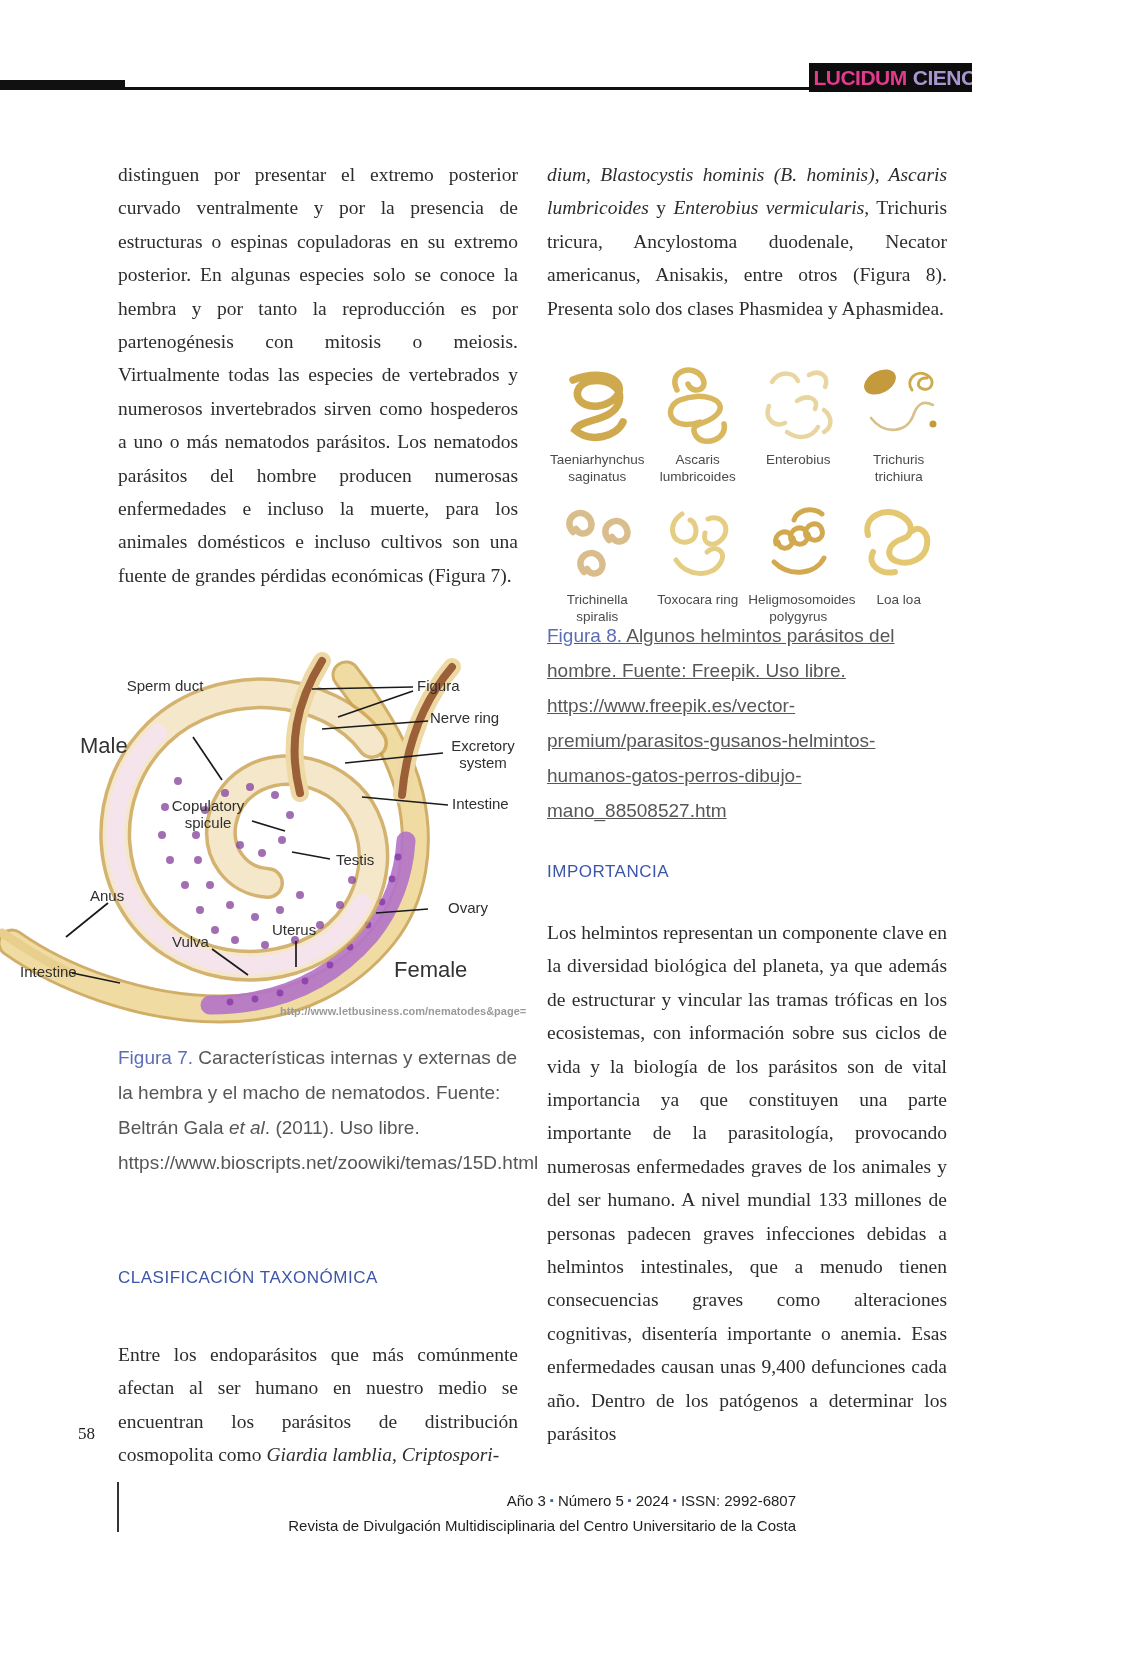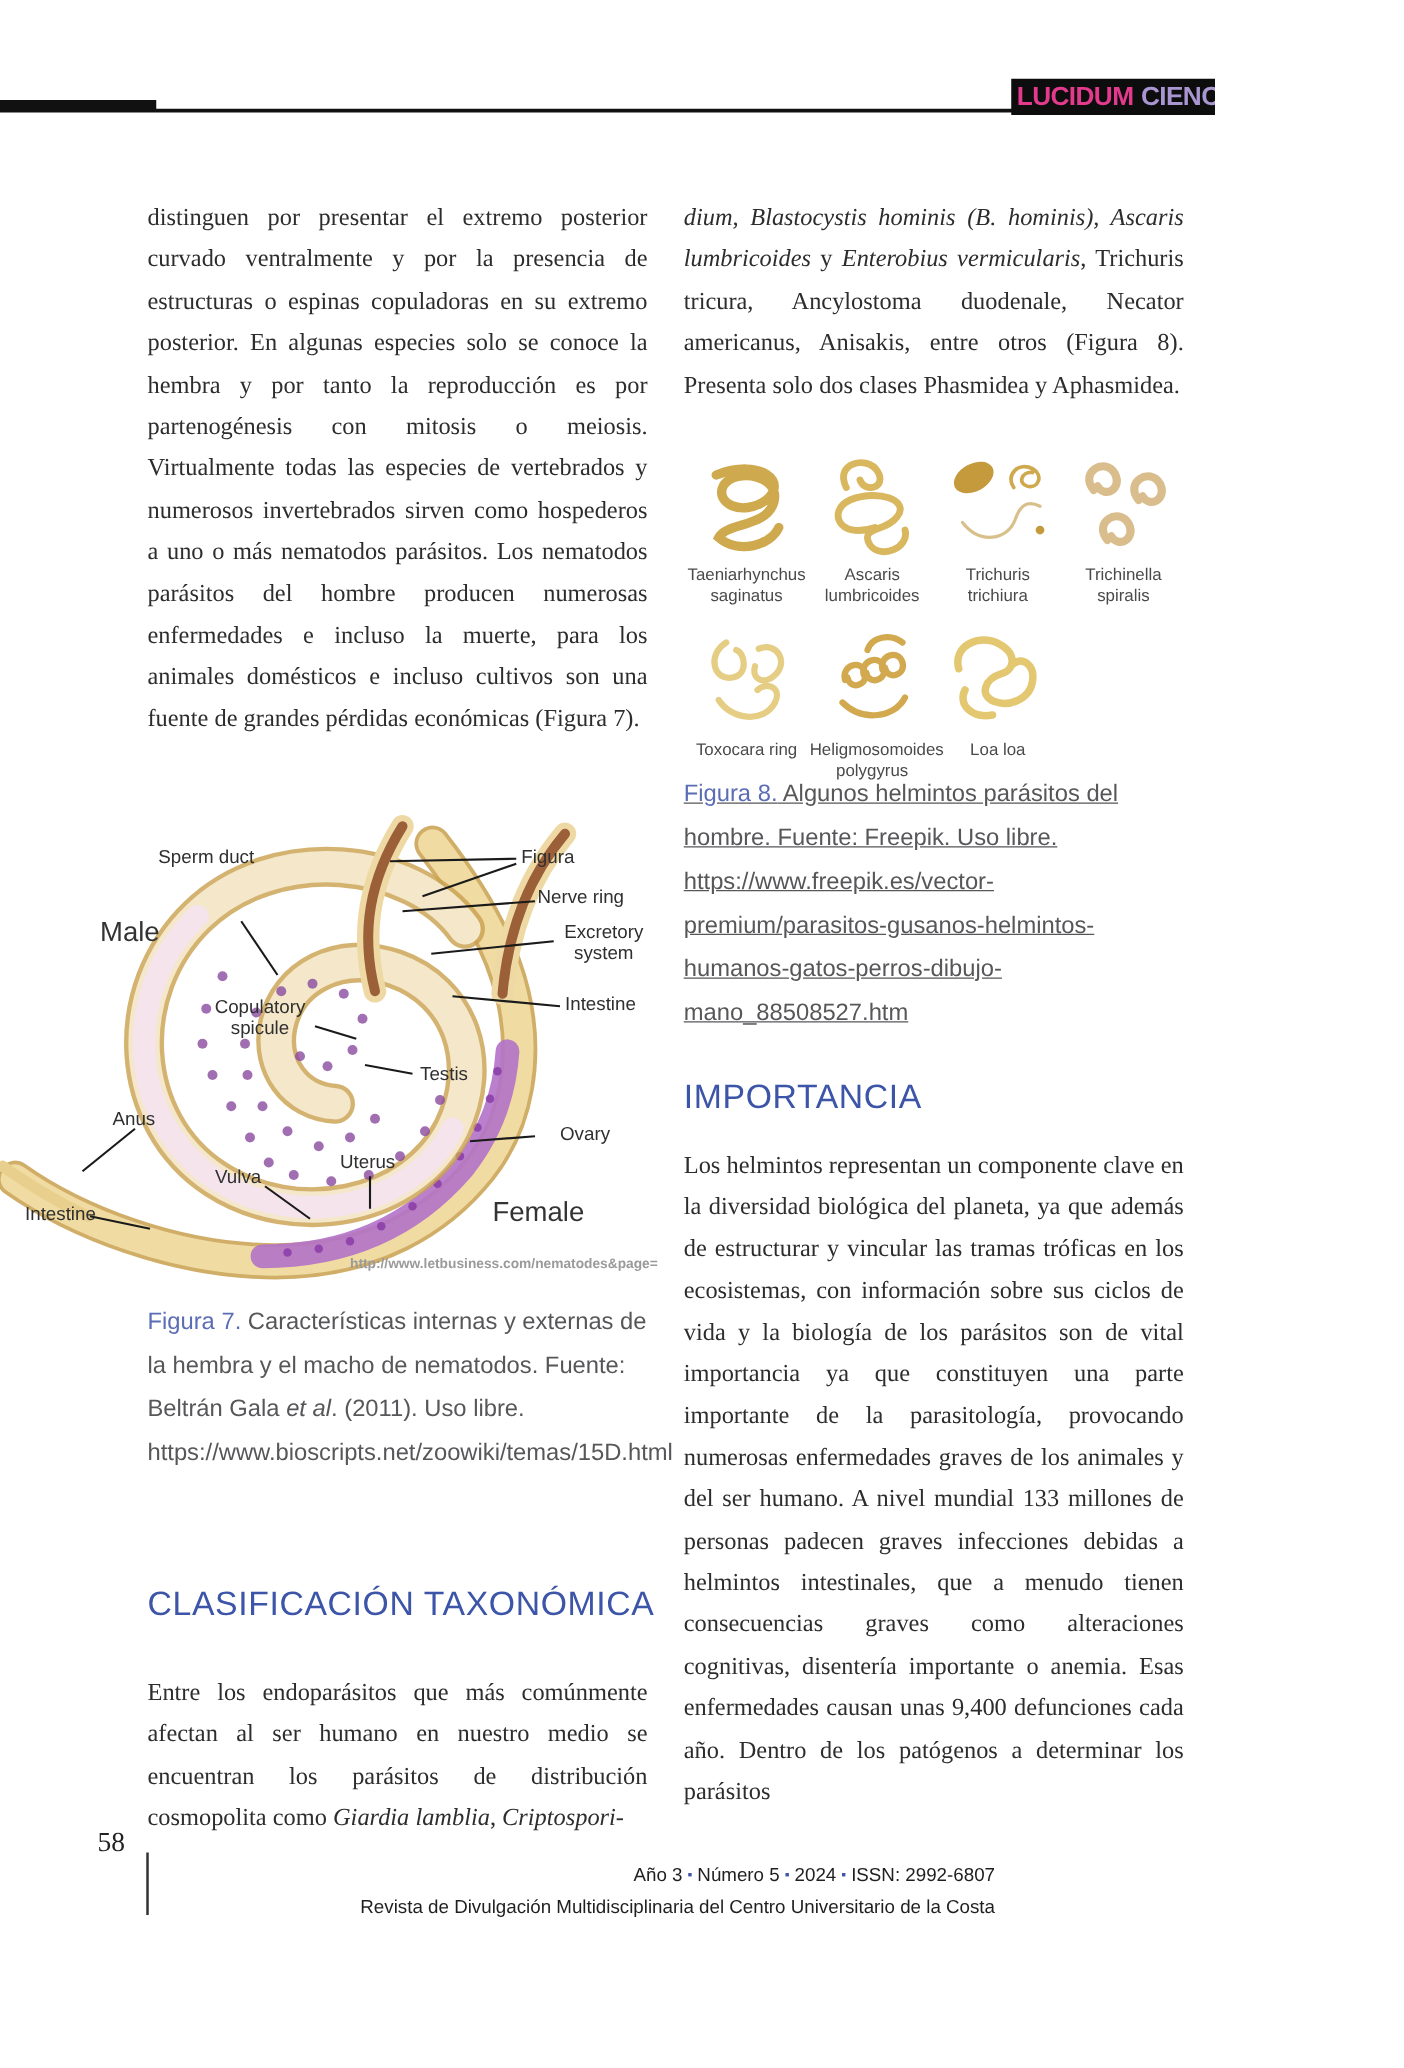--- a/index.html
+++ b/index.html
@@ -12,21 +12,21 @@
   .brand{position:absolute;left:809px;top:63px;width:191px;height:29px;background:#0d0d0d;
          display:flex;align-items:center;justify-content:center;
          font-family:"Liberation Sans", sans-serif;font-weight:700;font-size:21px;letter-spacing:-0.5px;}
   .brand .w1{color:#e33a8e;margin-right:6px;}
   .brand .w2{color:#a995cf;}
 
   
   .body-par{position:absolute;width:400px;text-align:justify;font-size:19.5px;line-height:33.4px;color:#2d2d2d;}
   .it{font-style:italic;}
 
-  .heading{position:absolute;font-family:"Liberation Sans", sans-serif;font-size:27px;
+  .heading{position:absolute;font-family:"Liberation Sans", sans-serif;font-size:17px;
            letter-spacing:0.5px;color:#3c55a8;font-weight:400;}
 
   .caption{position:absolute;width:402px;font-family:"Liberation Sans", sans-serif;
            font-size:19px;line-height:35px;color:#57575a;text-align:left;}
   .cap-label{color:#5b6db5;}
 
   
   .fig7{position:absolute;left:0px;top:645px;width:540px;height:390px;}
   .fig7 svg{position:absolute;left:0;top:0;}
   .f7label{position:absolute;font-family:"Liberation Sans", sans-serif;font-size:15px;color:#2f2f2f;line-height:17px;}
@@ -37,21 +37,21 @@
 
   
   .fig8{position:absolute;left:547px;top:360px;width:402px;height:272px;
         display:grid;grid-template-columns:repeat(4,1fr);grid-row-gap:8px;}
   .f8cell{display:flex;flex-direction:column;align-items:center;}
   .f8img{width:92px;height:92px;}
   .f8label{font-family:"Liberation Sans", sans-serif;font-size:13.5px;line-height:16.5px;
            color:#4a4a4a;text-align:center;max-width:100px;}
 
   
-  .pg-num{position:absolute;left:78px;top:1461px;font-size:22px;color:#222;}
+  .pg-num{position:absolute;left:78px;top:1424px;font-size:17px;color:#222;}
   .pg-bar{position:absolute;left:117px;top:1482px;width:2px;height:50px;background:#333;}
   .ftr{position:absolute;right:176px;top:1489px;width:640px;text-align:right;
        font-family:"Liberation Sans", sans-serif;font-size:15px;color:#1f1f1f;line-height:24px;}
   .ftr .dot{color:#3c55a8;font-size:11px;padding:0 4px;position:relative;top:-2px;}
 </style>
 </head>
 <body>
 
 <div class="page">
 
@@ -183,20 +183,33 @@
     </div>
     <div class="f8cell">
       <svg class="f8img" viewBox="0 0 92 92">
         <path d="M25 30 C15 10 42 4 50 17 C58 30 40 35 36 24" fill="none" stroke="#d9b75f" stroke-width="5.5" stroke-linecap="round"></path>
         <path d="M48 62 C18 72 10 48 28 40 C50 31 76 40 66 53 C57 66 35 61 44 76 C53 88 76 78 72 64" fill="none" stroke="#d9b75f" stroke-width="5.5" stroke-linecap="round"></path>
       </svg>
       <div class="f8label">Ascaris lumbricoides</div>
     </div>
     <div class="f8cell">
       <svg class="f8img" viewBox="0 0 92 92">
+        <g fill="none" stroke="#e8d5a0" stroke-width="4.5" stroke-linecap="round">
+          <path d="M20 22 C28 10 42 12 46 21"></path>
+          <path d="M57 15 C67 9 78 16 73 27"></path>
+          <path d="M17 46 C12 58 22 68 33 63"></path>
+          <path d="M45 41 C55 34 68 38 63 49"></path>
+          <path d="M35 72 C46 80 60 78 66 67"></path>
+          <path d="M72 50 C80 56 81 67 72 72"></path>
+        </g>
+      </svg>
+      <div class="f8label">Enterobius</div>
+    </div>
+    <div class="f8cell">
+      <svg class="f8img" viewBox="0 0 92 92">
         <ellipse cx="27" cy="22" rx="17" ry="11" transform="rotate(-28 27 22)" fill="#c49a3c"></ellipse>
         <path d="M74 18 c-9 -1 -12 9 -4 11 c9 2 13 -9 4 -14 c-11 -6 -22 5 -15 15" fill="none" stroke="#cfa94e" stroke-width="3" stroke-linecap="round"></path>
         <path d="M18 58 C32 76 54 72 60 56 C64 44 70 40 80 45" fill="none" stroke="#d8c08a" stroke-width="2.6" stroke-linecap="round"></path>
         <circle cx="80" cy="64" r="3.5" fill="#c49a3c"></circle>
       </svg>
       <div class="f8label">Trichuris trichiura</div>
     </div>
     <div class="f8cell">
       <svg class="f8img" viewBox="0 0 92 92">
         <g fill="none" stroke="#d9bd8c" stroke-width="6.5" stroke-linecap="round">

